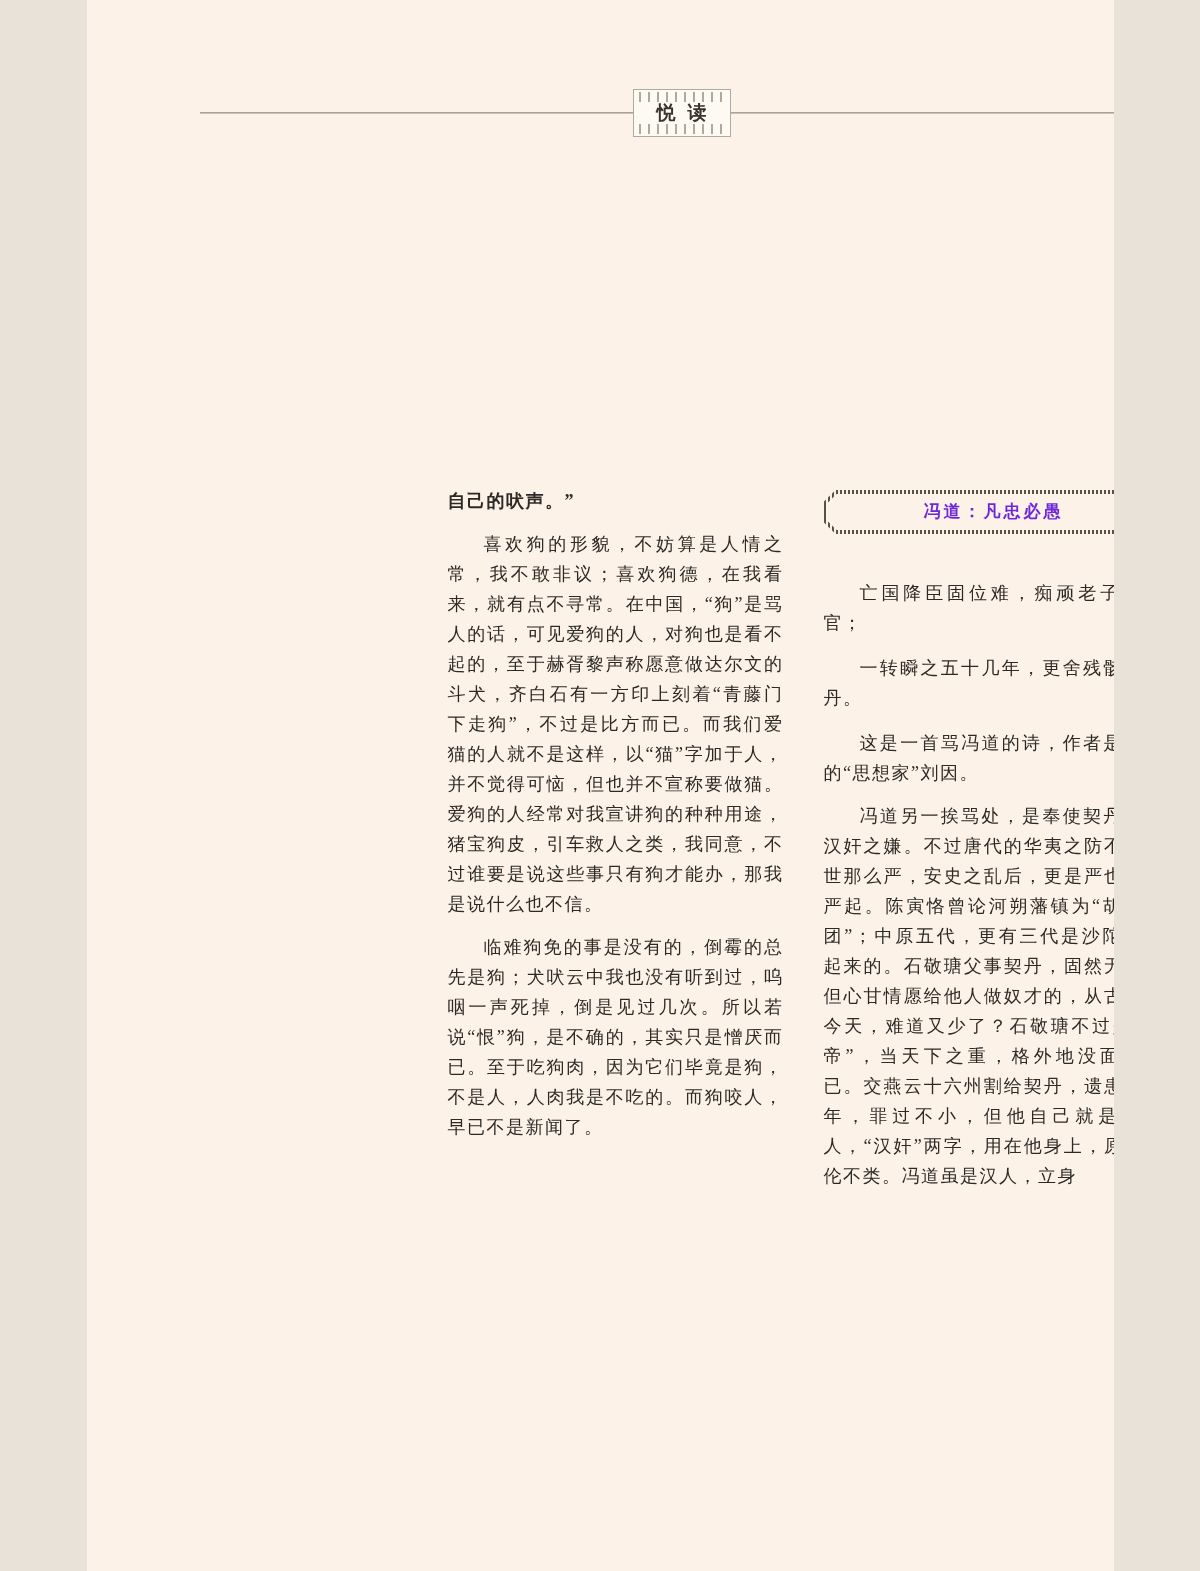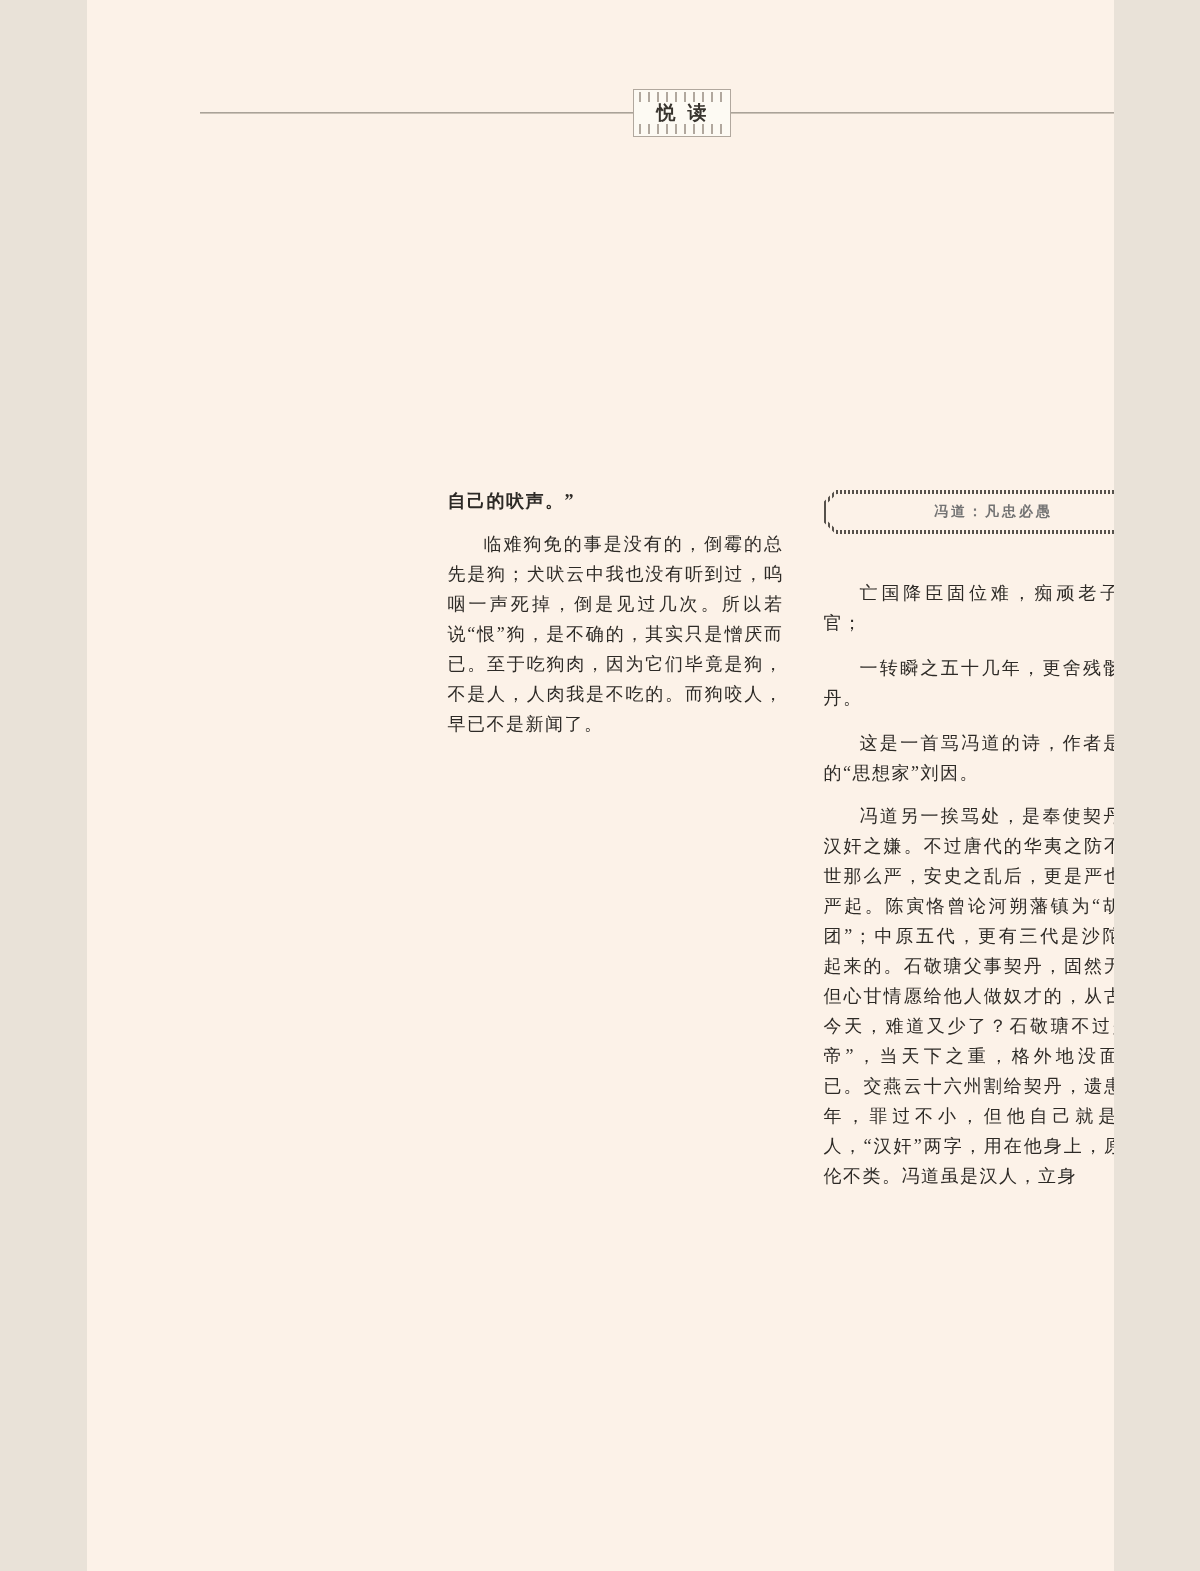--- a/index.html
+++ b/index.html
@@ -50,21 +50,21 @@
     background:repeating-linear-gradient(90deg, #56514b 0 2px, #fcf2e8 2px 4px);
   }
   .tb-inner {
     position:absolute; inset:4px;
     clip-path:polygon(9px 0, calc(100% - 9px) 0, 100% 9px, 100% calc(100% - 9px),
                       calc(100% - 9px) 100%, 9px 100%, 0 calc(100% - 9px), 0 9px);
     background:#fcf2e8;
   }
   .tb-label {
     position:absolute; inset:0; display:flex; align-items:center; justify-content:center;
-    font-size:14px; font-weight:700; letter-spacing:3px; color:#737373;
+    font-size:17px; font-weight:700; letter-spacing:3px; color:#6d28d9;
     text-indent:0;
   }
   
   .footer {
     position:absolute; left:1108px; top:1384px; width:52px; text-align:center;
   }
   .f-channel {
     display:inline-block; writing-mode:vertical-rl;
     font-size:14px; font-weight:700; letter-spacing:3px; color:#33302b;
   }
@@ -90,20 +90,21 @@
   <div class="rule"></div>
 
   <div class="stamp">
     <div class="teeth top"></div>
     <div class="teeth bottom"></div>
     <span class="stamp-label">悦读</span>
   </div>
 
   <div class="col col-left">
     <p class="p-cont">自己的吠声。”</p>
+    <p>喜欢狗的形貌，不妨算是人情之常，我不敢非议；喜欢狗德，在我看来，就有点不寻常。在中国，“狗”是骂人的话，可见爱狗的人，对狗也是看不起的，至于赫胥黎声称愿意做达尔文的斗犬，齐白石有一方印上刻着“青藤门下走狗”，不过是比方而已。而我们爱猫的人就不是这样，以“猫”字加于人，并不觉得可恼，但也并不宣称要做猫。爱狗的人经常对我宣讲狗的种种用途，猪宝狗皮，引车救人之类，我同意，不过谁要是说这些事只有狗才能办，那我是说什么也不信。</p>
     <p>临难狗免的事是没有的，倒霉的总先是狗；犬吠云中我也没有听到过，呜咽一声死掉，倒是见过几次。所以若说“恨”狗，是不确的，其实只是憎厌而已。至于吃狗肉，因为它们毕竟是狗，不是人，人肉我是不吃的。而狗咬人，早已不是新闻了。</p>
   </div>
 
   <div class="col col-right">
     <div class="title-box">
       <div class="tb-outer"></div>
       <div class="tb-inner"></div>
       <div class="tb-label">冯道：凡忠必愚</div>
     </div>
     <p class="poem">亡国降臣固位难，痴顽老子几朝官；</p>

